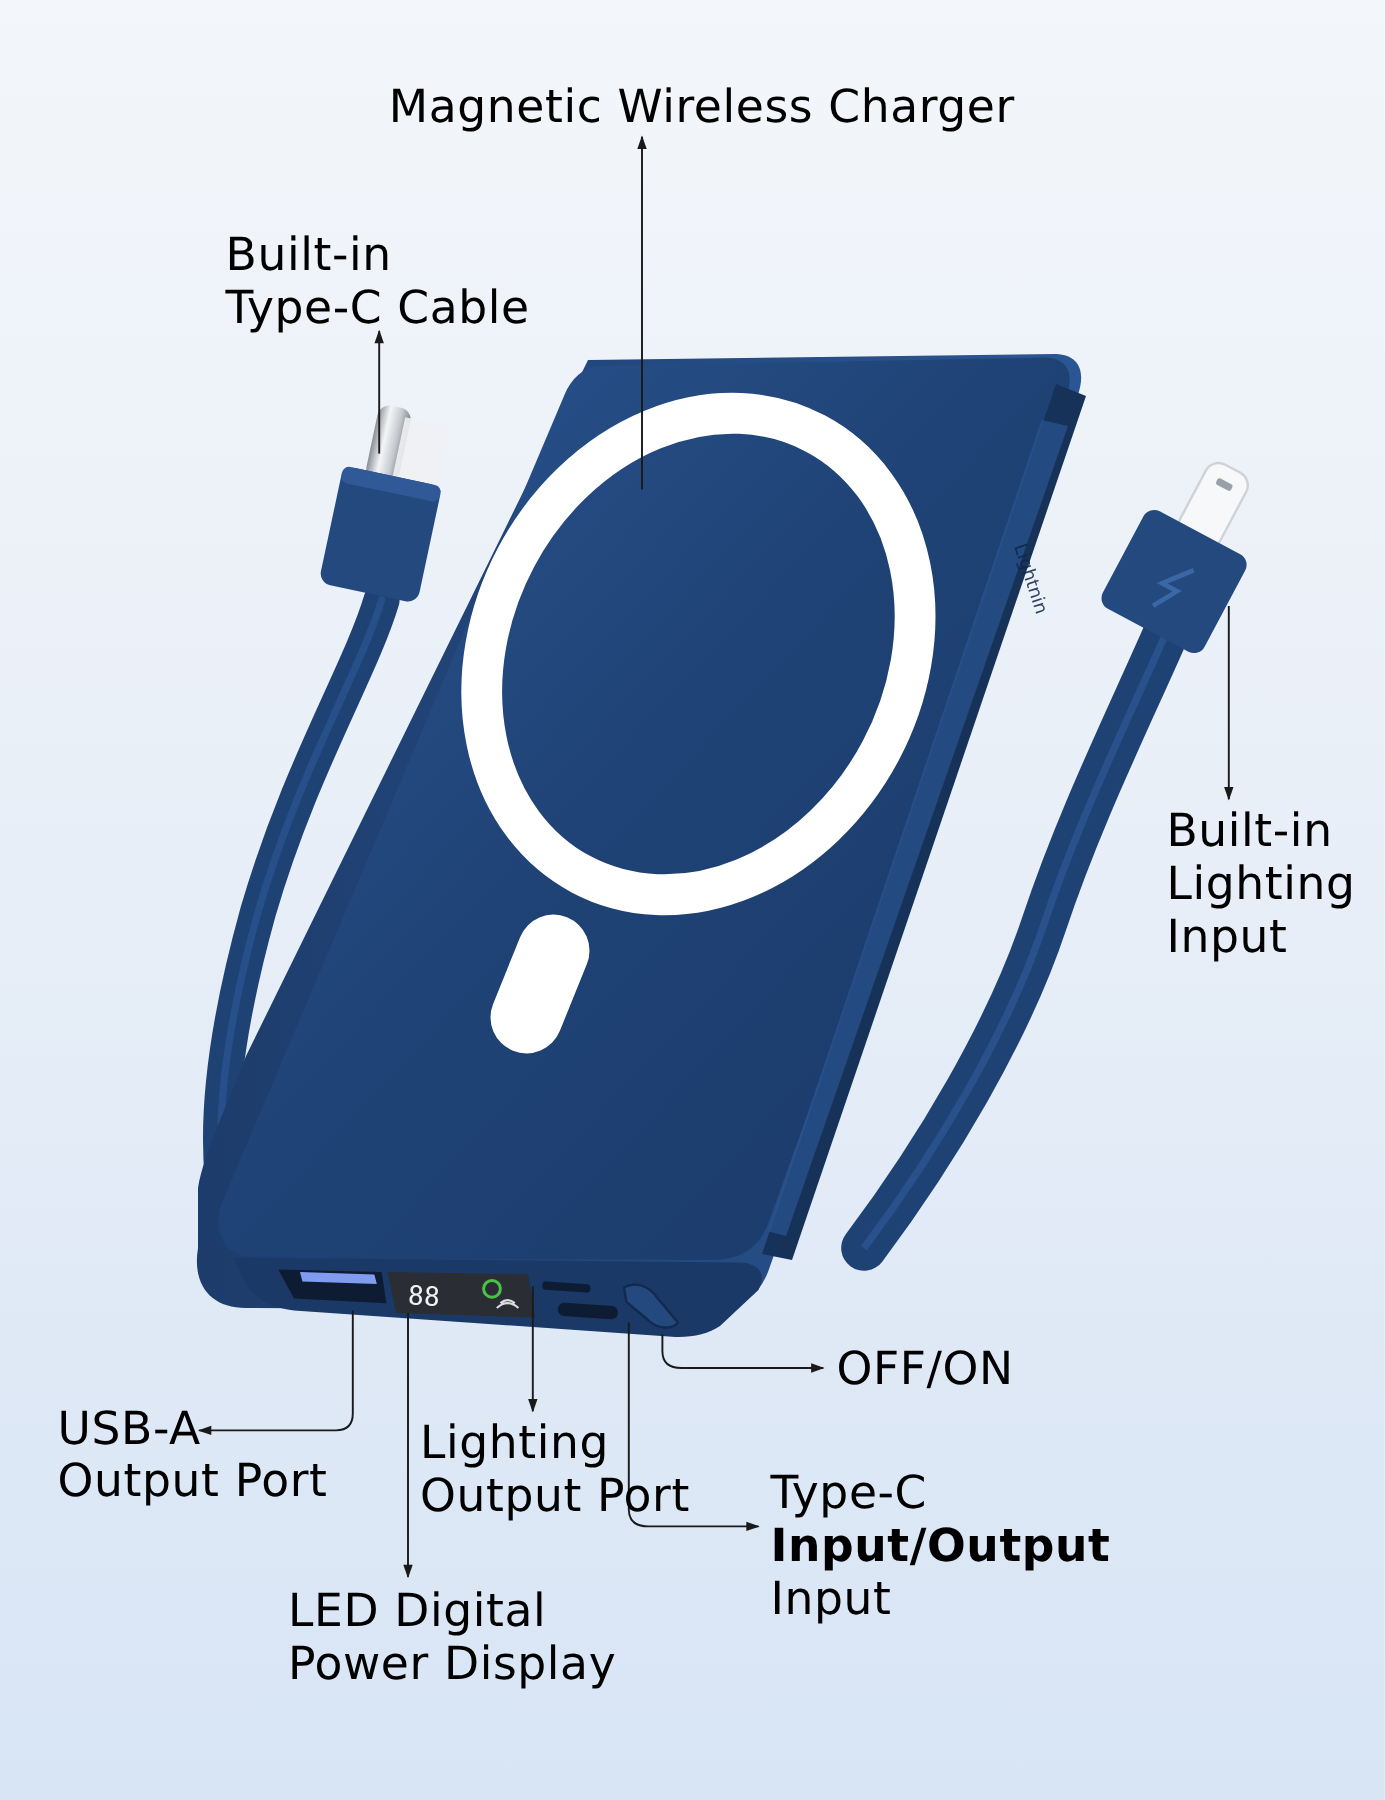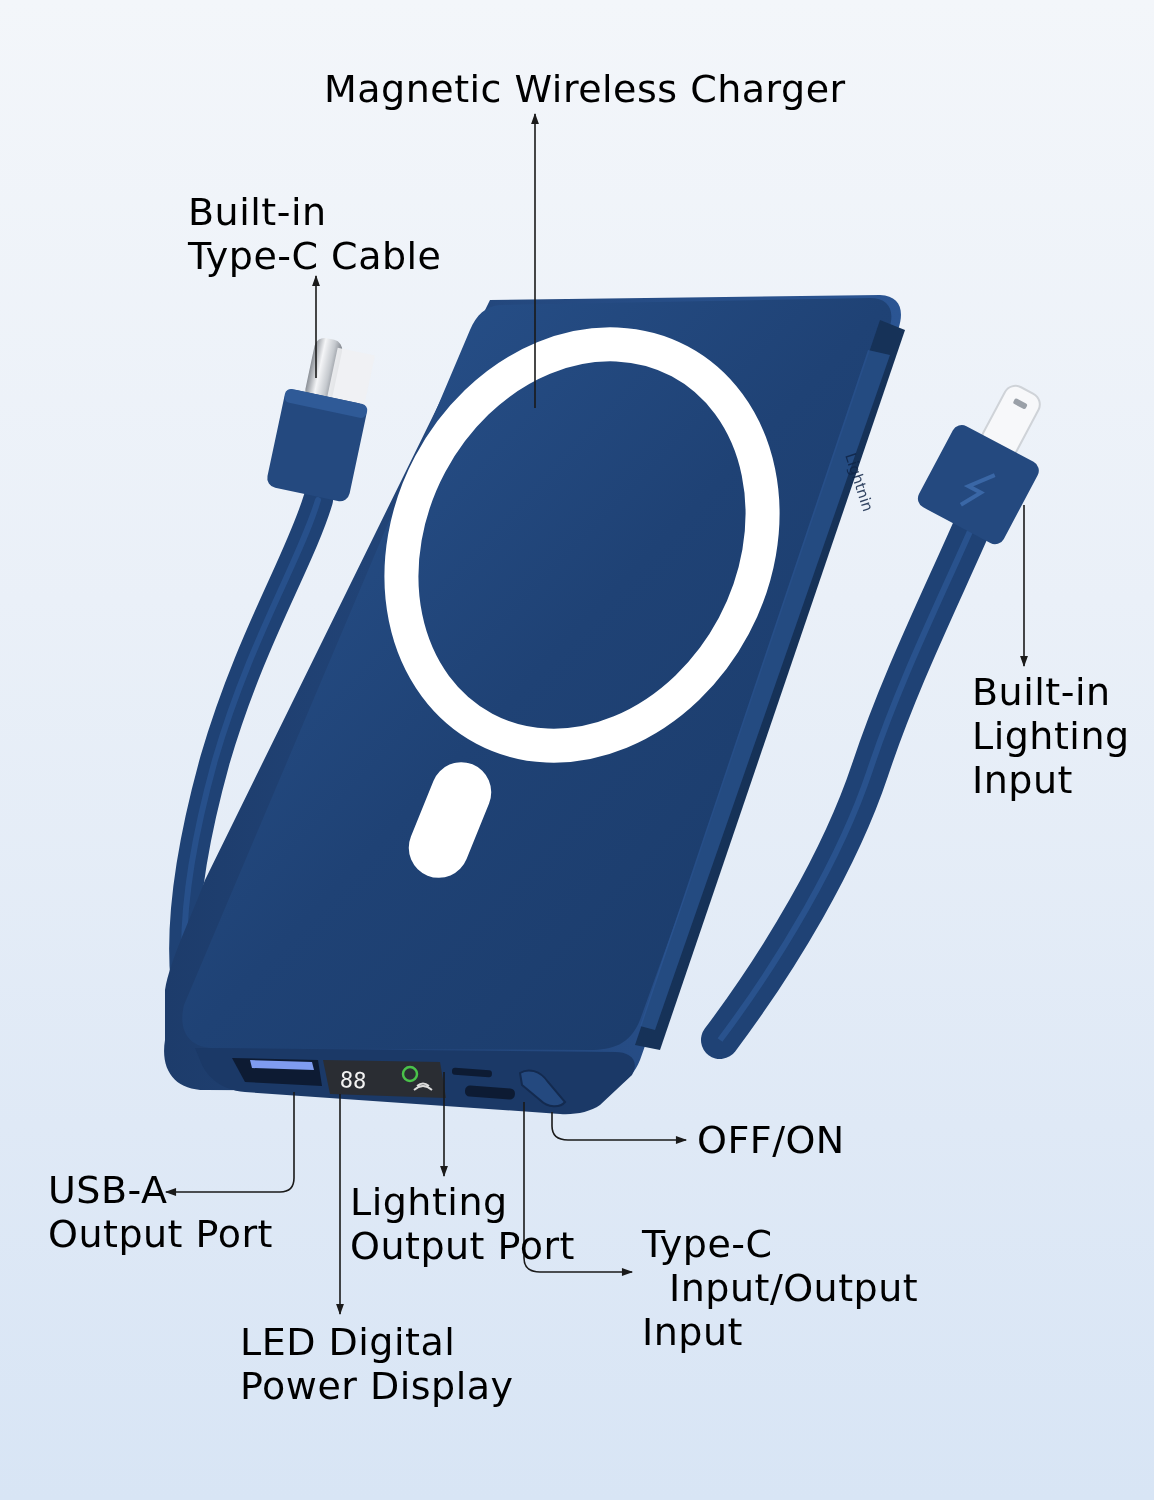--- a/index.html
+++ b/index.html
@@ -12,21 +12,21 @@
   .label {
     position: absolute;
     font-size: 38px;
     line-height: 44px;
     letter-spacing: 0.5px;
     font-weight: 400;
     color: #000000;
     white-space: nowrap;
   }
   .label .line { display: block; }
-  .label .bold { font-weight: 400; margin-left: 27px; }
+  .label .bold { font-weight: 700; }
   svg.art { position: absolute; left: 0; top: 0; }
 </style>
 </head>
 <body>
 
 <svg class="art" width="1154" height="1500" viewBox="0 0 1154 1500">
   <defs>
     <linearGradient id="bodyGrad" x1="0" y1="0" x2="1" y2="1">
       <stop offset="0" stop-color="#2a5591"></stop>
       <stop offset="0.5" stop-color="#1f4275"></stop>

